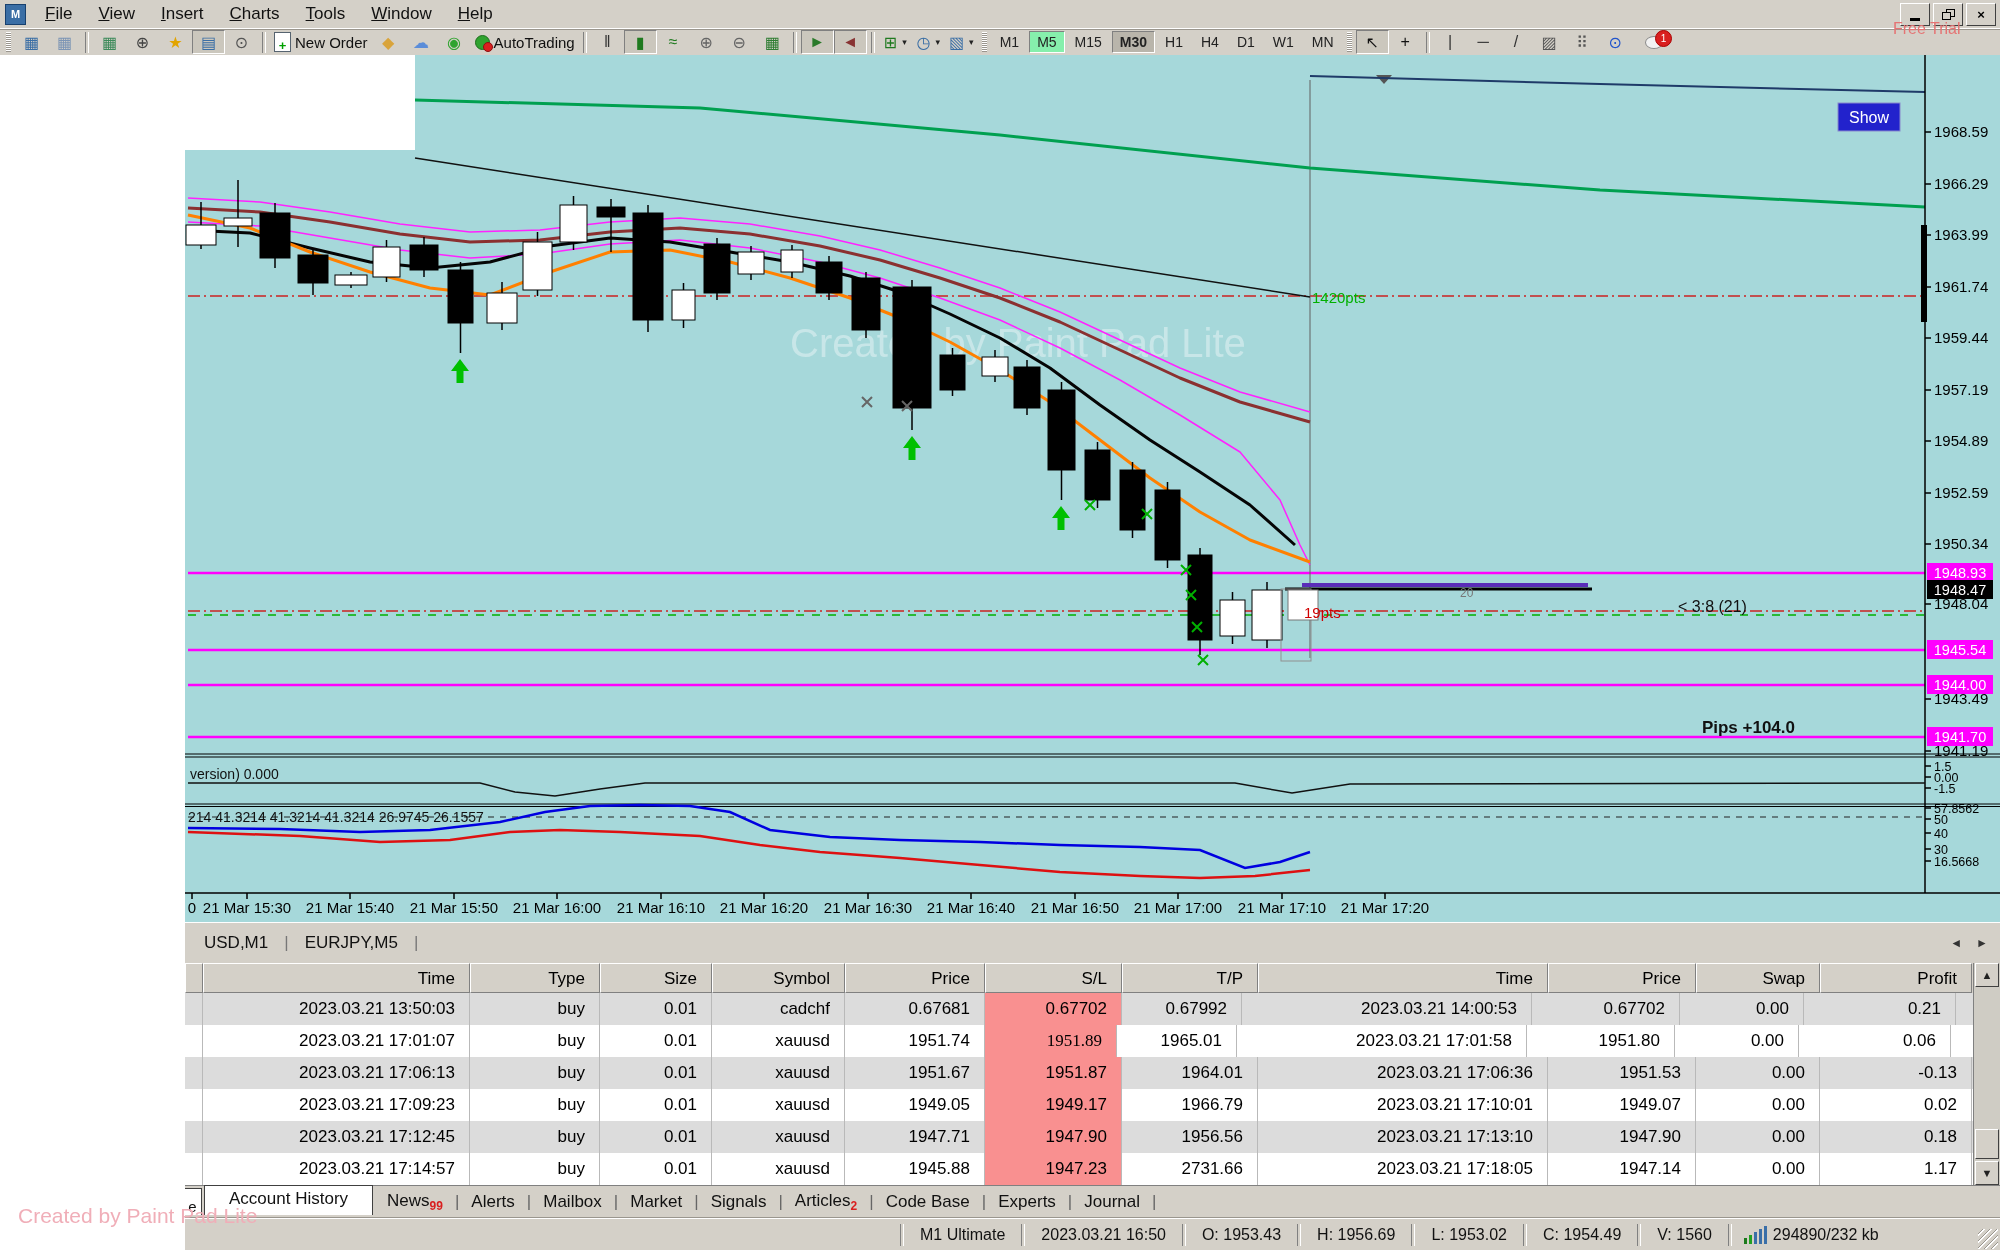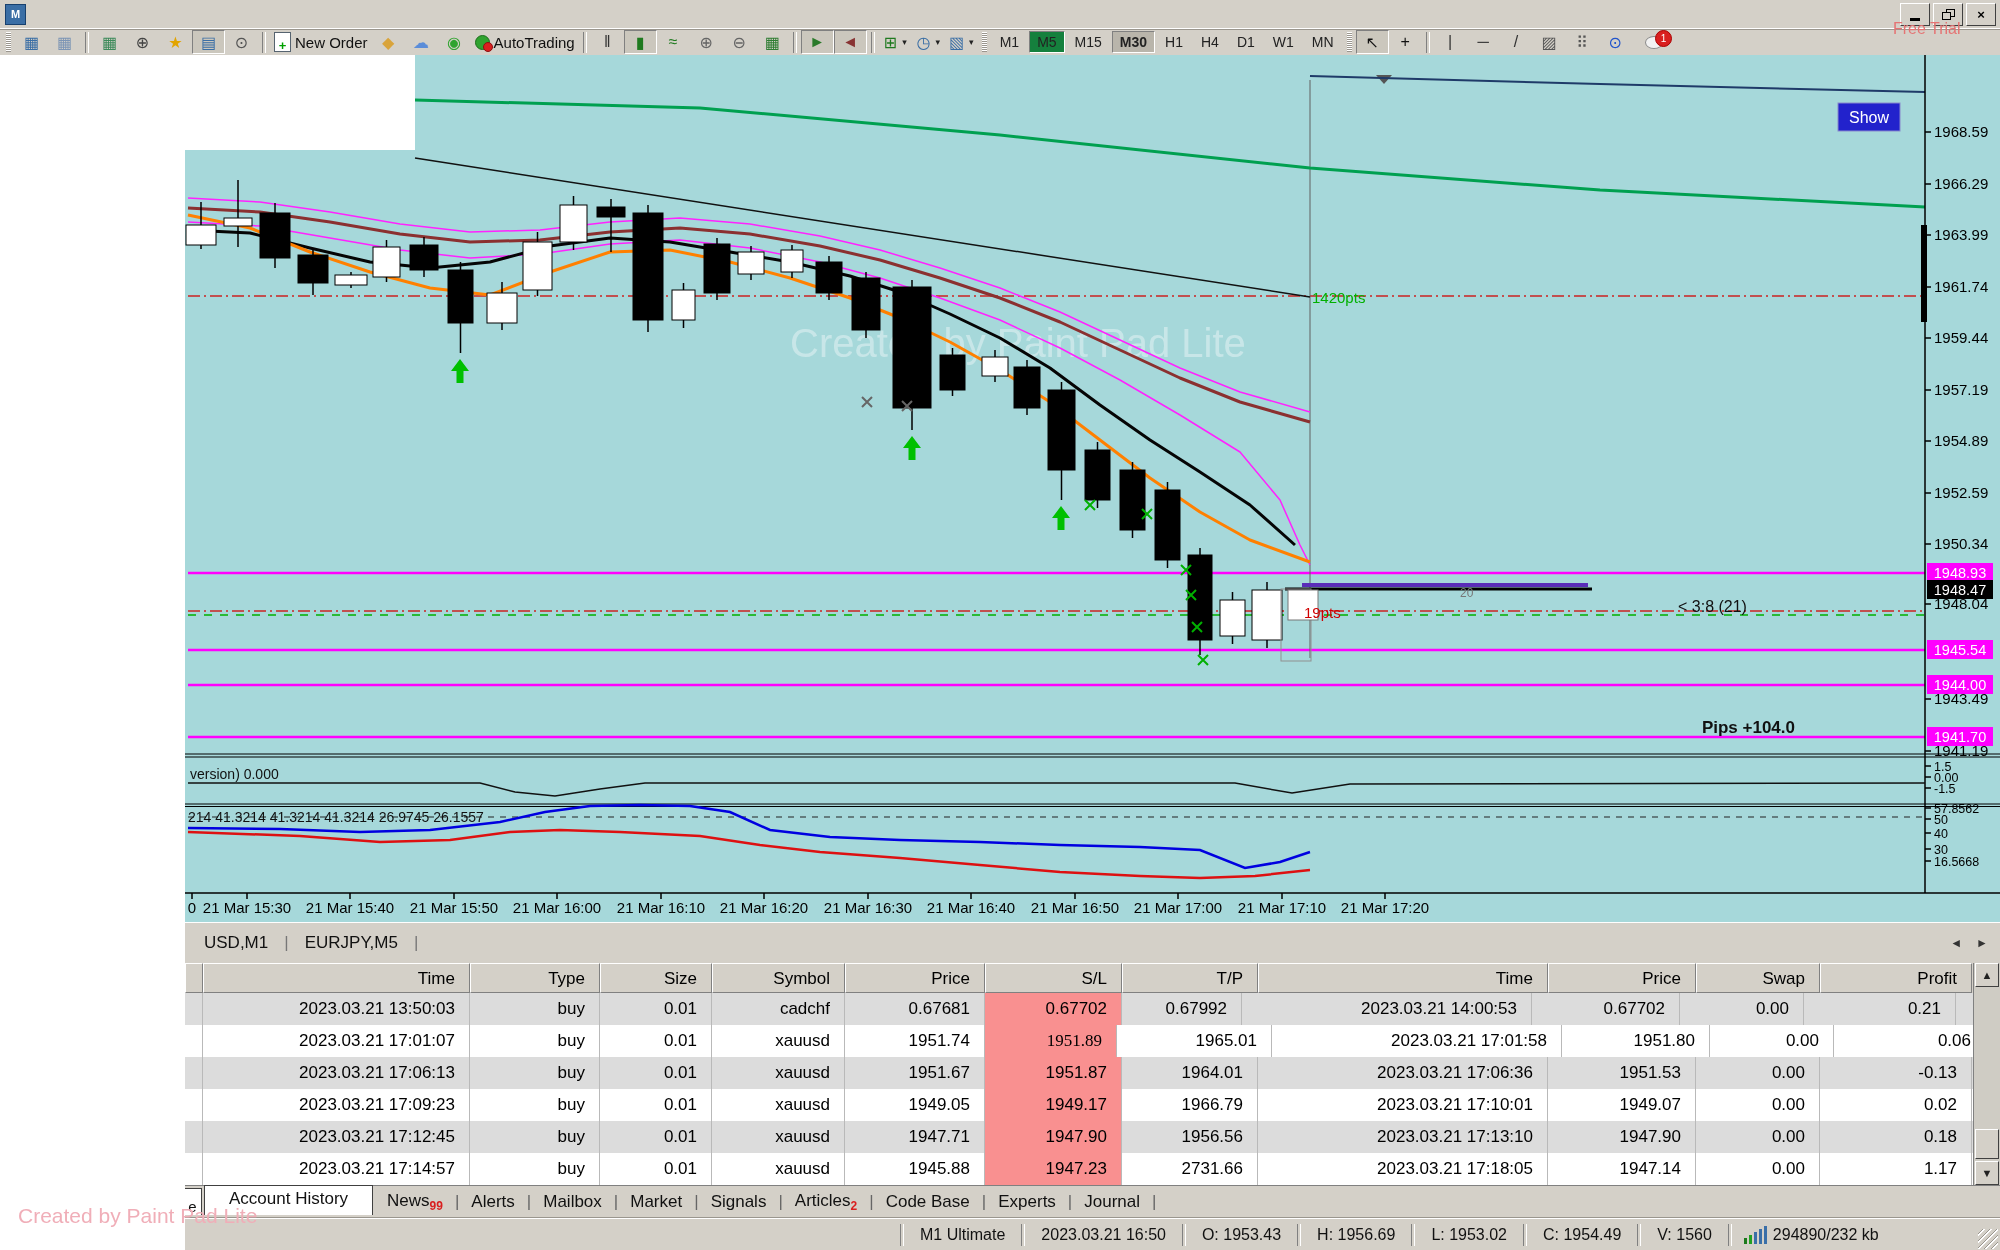--- a/index.html
+++ b/index.html
@@ -22,21 +22,21 @@
   
   .toolbar{position:absolute;top:29px;left:0;right:0;height:26px;display:flex;align-items:center;z-index:20;padding-left:2px;}
   .tbtn{height:22px;min-width:25px;display:flex;align-items:center;justify-content:center;gap:4px;
         font-size:16px;padding:0 3px;border:1px solid transparent;position:relative;}
   .tbtn.pressed{background:#cbc7bd;border:1px solid #808080;border-bottom-color:#fff;border-right-color:#fff;}
   .tbtn .lab{font-size:15px;color:#111;}
   .sep{width:2px;height:21px;border-left:1px solid #808080;border-right:1px solid #fff;margin:0 4px;}
   .grip{width:5px;height:20px;margin:0 4px;background:repeating-linear-gradient(#fff 0 1px,#9a968e 1px 2px);}
   .dd{font-size:9px;color:#222;margin-left:1px;}
   .tf{font-size:14px;color:#222;padding:2px 7px;border:1px solid transparent;margin:0 1px;}
-  .tf.pressed{background:#15803d;border:1px solid #808080;border-bottom-color:#fff;border-right-color:#fff;}
+  .tf.pressed{background:#86efac;border:1px solid #808080;border-bottom-color:#fff;border-right-color:#fff;}
   .tf.dark{background:#b9b5ab;font-weight:bold;}
   .docbox{display:inline-flex;width:15px;height:18px;background:#fff;border:1px solid #56636f;
           align-items:flex-end;justify-content:center;font-size:13px;font-weight:bold;color:#00A000;line-height:11px;}
   .autodot{width:13px;height:13px;border-radius:50%;background:#2FA32F;border:1px solid #1c6e1c;position:relative;}
   .autodot i{position:absolute;right:-4px;bottom:-3px;width:8px;height:8px;border-radius:50%;background:#D91F1F;border:1px solid #8d0f0f;}
   .balloon{width:16px;height:11px;border:1px solid #8a8a8a;border-radius:50%;background:#f2f2f2;position:relative;}
   .badge-red{position:absolute;top:-7px;right:-10px;min-width:15px;height:15px;border-radius:50%;background:#D91F1F;
              color:#fff;font-size:10px;display:flex;align-items:center;justify-content:center;border:1px solid #a00;}
   .free-trial{position:absolute;left:1893px;top:20px;color:#E57373;font-size:16px;z-index:25;}
   
@@ -84,20 +84,29 @@
   .white-overlay{position:absolute;left:0;top:55px;width:185px;height:1195px;background:#fff;z-index:40;}
   .wm-pink{position:absolute;left:18px;top:1204px;z-index:45;font-size:21px;color:#F0AEB8;}
 </style>
 </head>
 <body>
 
 <div class="window">
 
   <div class="menubar">
     <div class="appicon">M</div>
+    <div id="menu-items" style="display:flex;">
+        <div class="menu-item"><u>F</u>ile</div>
+        <div class="menu-item"><u>V</u>iew</div>
+        <div class="menu-item"><u>I</u>nsert</div>
+        <div class="menu-item"><u>C</u>harts</div>
+        <div class="menu-item"><u>T</u>ools</div>
+        <div class="menu-item"><u>W</u>indow</div>
+        <div class="menu-item"><u>H</u>elp</div>
+      </div>
     <div class="winbtns">
       <div class="wbtn">
           <span class="ming"></span>
         </div>
       <div class="wbtn">
           <span class="rst"></span>
         </div>
       <div class="wbtn">×</div>
     </div>
   </div>
@@ -476,21 +485,21 @@
         <div class="tcell" style="width: 152px;">0.21</div>
       </div>
       <div class="trow even">
         <div class="tcell" style="width: 18px;"></div>
         <div class="tcell" style="width: 267px;">2023.03.21 17:01:07</div>
         <div class="tcell" style="width: 130px;">buy</div>
         <div class="tcell" style="width: 112px;">0.01</div>
         <div class="tcell" style="width: 133px;">xauusd</div>
         <div class="tcell" style="width: 140px;">1951.74</div>
         <div class="tcell sl" style="width: 132px; font-family: Liberation Serif, serif;">1951.89</div>
-        <div class="tcell" style="width: 155px;">1965.01</div>
+        <div class="tcell" style="width: 120px;">1965.01</div>
         <div class="tcell" style="width: 290px;">2023.03.21 17:01:58</div>
         <div class="tcell" style="width: 148px;">1951.80</div>
         <div class="tcell" style="width: 124px;">0.00</div>
         <div class="tcell" style="width: 152px;">0.06</div>
       </div>
       <div class="trow odd">
         <div class="tcell" style="width: 18px;"></div>
         <div class="tcell" style="width: 267px;">2023.03.21 17:06:13</div>
         <div class="tcell" style="width: 130px;">buy</div>
         <div class="tcell" style="width: 112px;">0.01</div>

